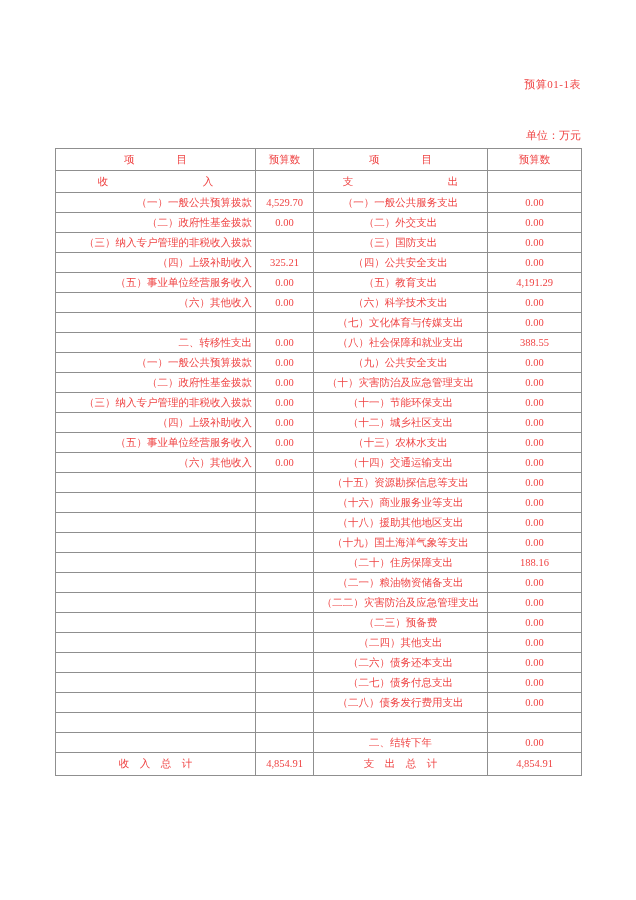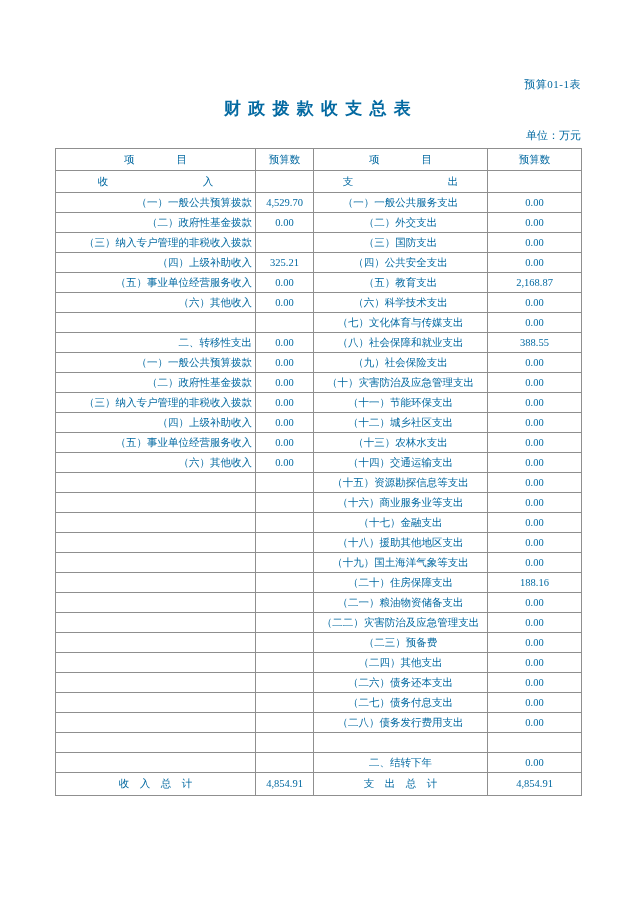--- a/index.html
+++ b/index.html
@@ -2,21 +2,21 @@
 <html><head>
 <meta charset="utf-8">
 <style>
   * { margin:0; padding:0; box-sizing:border-box; }
   html,body { background:#ffffff; }
   .page {
     position:relative;
     width:636px; height:900px;
     background:#ffffff;
     font-family:"Liberation Serif","DejaVu Serif",serif;
-    color:#0369a1;
+    color:#ef4444;
     overflow:hidden;
   }
   .form-code {
     position:absolute; top:77px; right:55px;
     font-size:11px; letter-spacing:0.5px;
   }
   .doc-title {
     position:absolute; top:97px; left:0; width:100%;
     text-align:center;
     font-size:17px; font-weight:bold; letter-spacing:1.5px;
@@ -49,21 +49,20 @@
   tr.row-footer td { height:23px; }
   tr.row-footer .c-item-l, tr.row-footer .c-item-r { text-align:center; }
 </style>
 </head>
 <body>
 
 <div class="page">
 
   <div class="form-code">预算01-1表</div>
 
-  <div class="doc-title">财 政 拨 款 收 支 总 表</div>
 
   <div class="unit-note">单位：万元</div>
 
   <table class="budget">
     <colgroup>
       <col style="width:200px">
       <col style="width:58px">
       <col style="width:174px">
       <col style="width:94px">
     </colgroup>
@@ -104,21 +103,21 @@
         <tr>
           <td class="c-item-l">（四）上级补助收入</td>
           <td class="c-num">325.21</td>
           <td class="c-item-r">（四）公共安全支出</td>
           <td class="c-num">0.00</td>
         </tr>
         <tr>
           <td class="c-item-l">（五）事业单位经营服务收入</td>
           <td class="c-num">0.00</td>
           <td class="c-item-r">（五）教育支出</td>
-          <td class="c-num">2,168.87</td>
+          <td class="c-num">4,191.29</td>
         </tr>
         <tr>
           <td class="c-item-l">（六）其他收入</td>
           <td class="c-num">0.00</td>
           <td class="c-item-r">（六）科学技术支出</td>
           <td class="c-num">0.00</td>
         </tr>
         <tr>
           <td class="c-item-l"></td>
           <td class="c-num"></td>
@@ -127,21 +126,21 @@
         </tr>
         <tr>
           <td class="c-item-l">二、转移性支出</td>
           <td class="c-num">0.00</td>
           <td class="c-item-r">（八）社会保障和就业支出</td>
           <td class="c-num">388.55</td>
         </tr>
         <tr>
           <td class="c-item-l">（一）一般公共预算拨款</td>
           <td class="c-num">0.00</td>
-          <td class="c-item-r">（九）社会保险支出</td>
+          <td class="c-item-r">（九）公共安全支出</td>
           <td class="c-num">0.00</td>
         </tr>
         <tr>
           <td class="c-item-l">（二）政府性基金拨款</td>
           <td class="c-num">0.00</td>
           <td class="c-item-r">（十）灾害防治及应急管理支出</td>
           <td class="c-num">0.00</td>
         </tr>
         <tr>
           <td class="c-item-l">（三）纳入专户管理的非税收入拨款</td>
@@ -170,26 +169,20 @@
         <tr>
           <td class="c-item-l"></td>
           <td class="c-num"></td>
           <td class="c-item-r">（十五）资源勘探信息等支出</td>
           <td class="c-num">0.00</td>
         </tr>
         <tr>
           <td class="c-item-l"></td>
           <td class="c-num"></td>
           <td class="c-item-r">（十六）商业服务业等支出</td>
-          <td class="c-num">0.00</td>
-        </tr>
-        <tr>
-          <td class="c-item-l"></td>
-          <td class="c-num"></td>
-          <td class="c-item-r">（十七）金融支出</td>
           <td class="c-num">0.00</td>
         </tr>
         <tr>
           <td class="c-item-l"></td>
           <td class="c-num"></td>
           <td class="c-item-r">（十八）援助其他地区支出</td>
           <td class="c-num">0.00</td>
         </tr>
         <tr>
           <td class="c-item-l"></td>

